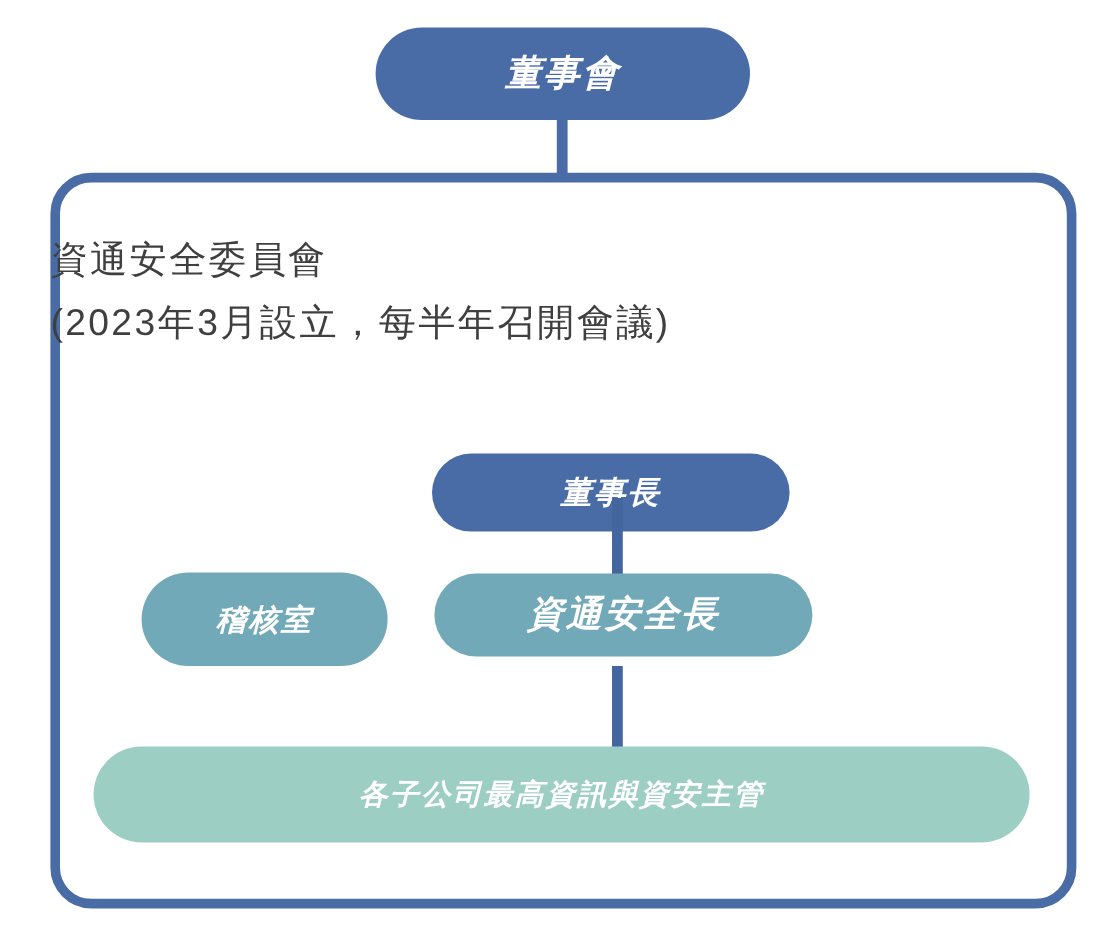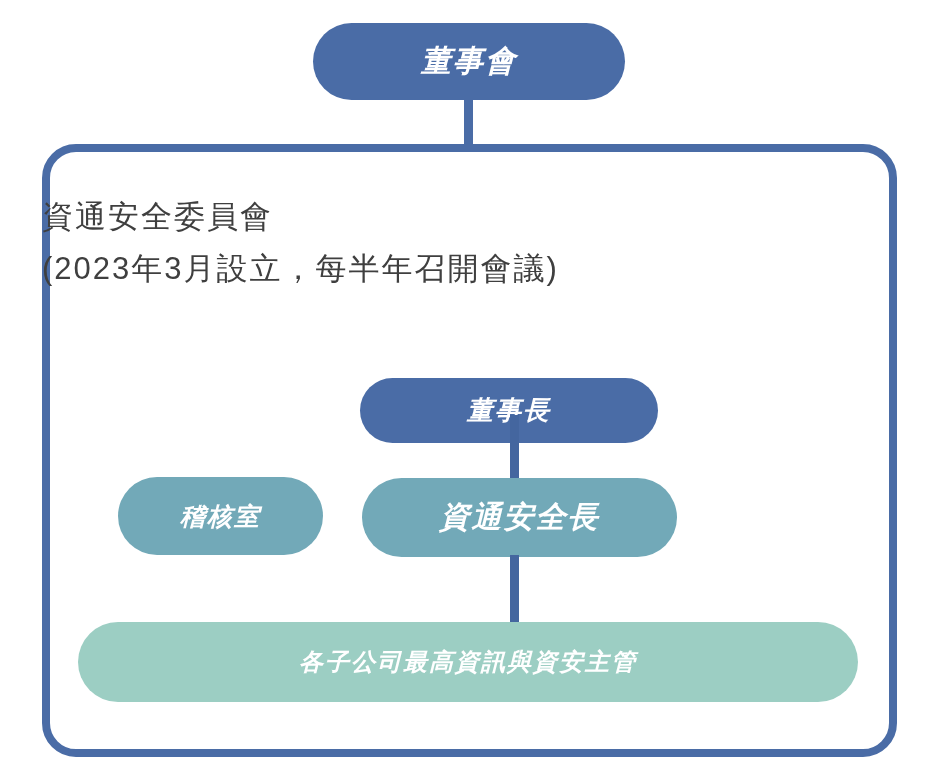--- a/index.html
+++ b/index.html
@@ -36,21 +36,21 @@
   }
   .node-chairman {
     left: 360px; top: 342px; width: 298px; height: 65px;
     border-radius: 38px; font-size: 26px; margin-top: 36px;
   }
   .node-audit {
     left: 118px; top: 477px; width: 205px; height: 78px;
     border-radius: 39px; font-size: 25px;
   }
   .node-ciso {
-    left: 362px; top: 478px; width: 315px; height: 79px;
+    left: 362px; top: 478px; width: 315px; height: 69px;
     border-radius: 40px; font-size: 30px;
   }
   .node-subsidiaries {
     left: 78px; top: 622px; width: 780px; height: 80px;
     border-radius: 40px; font-size: 24px;
   }
 
   .connector {
     position: absolute;
     width: 9px;

